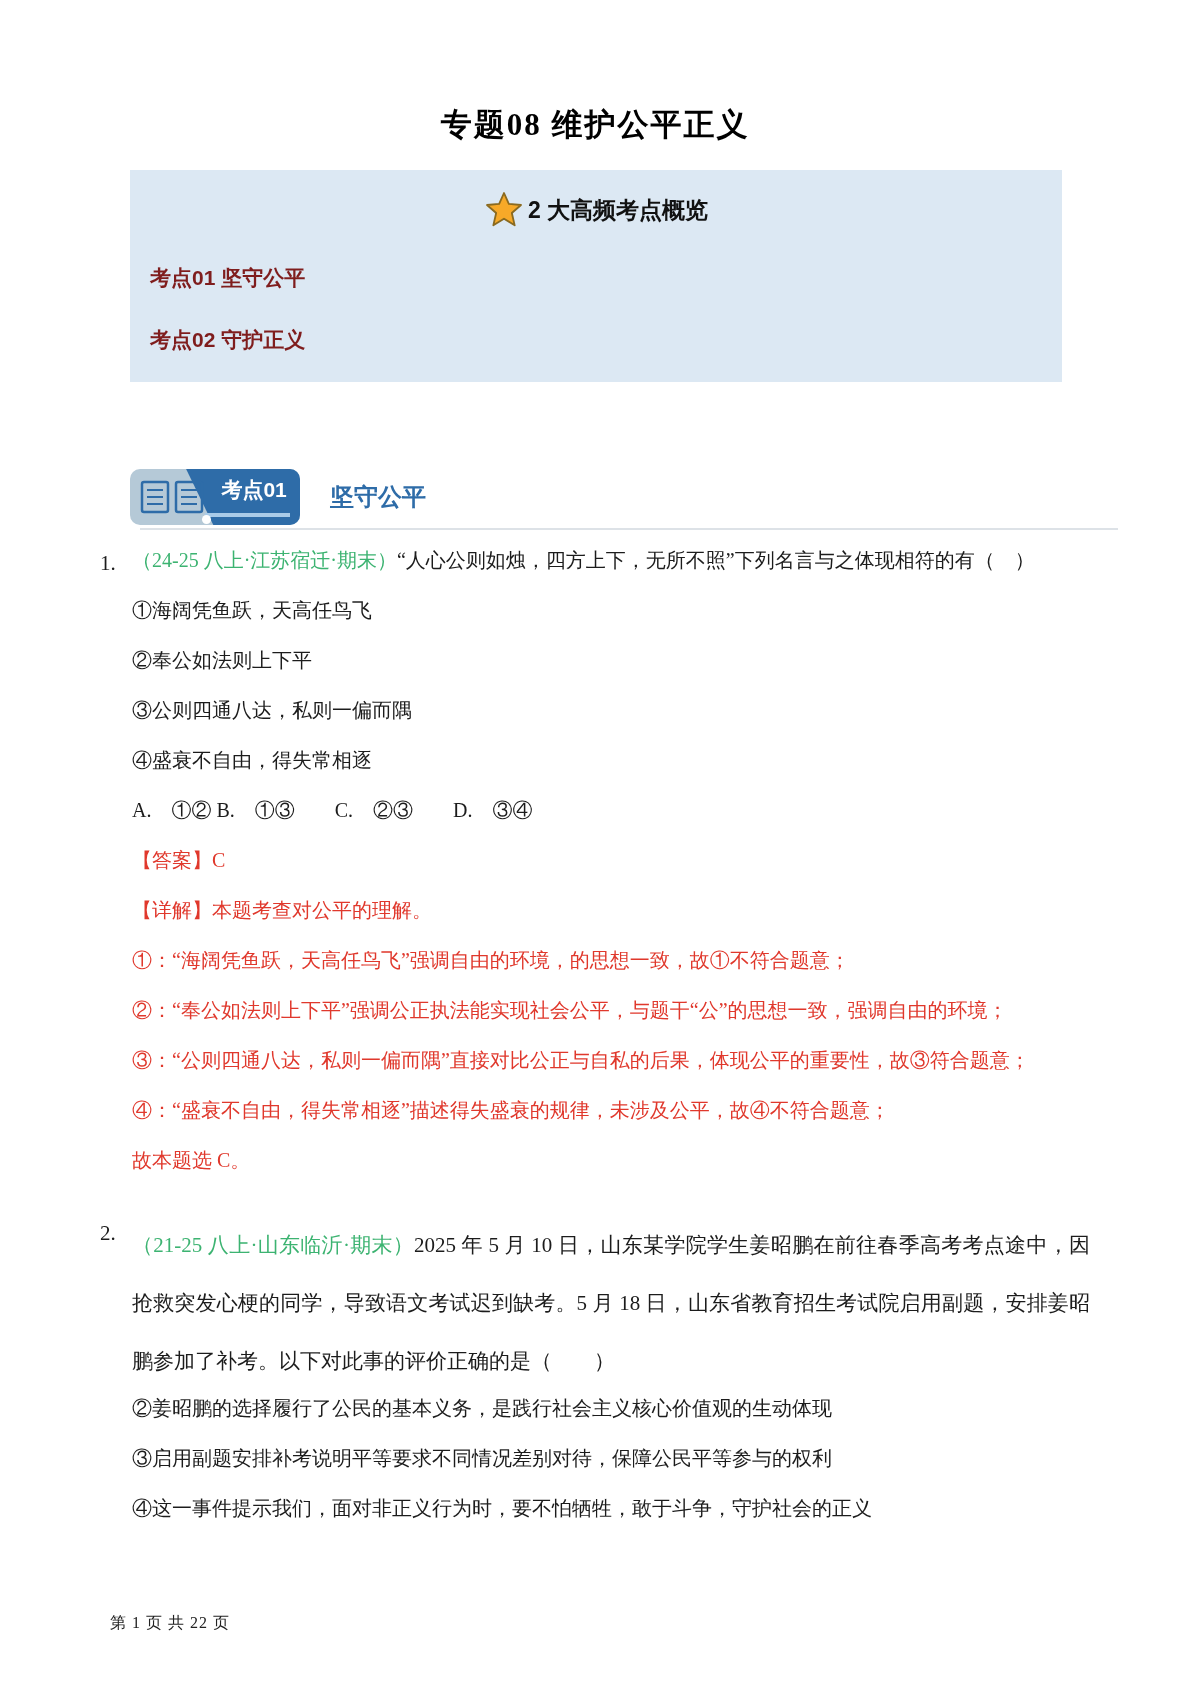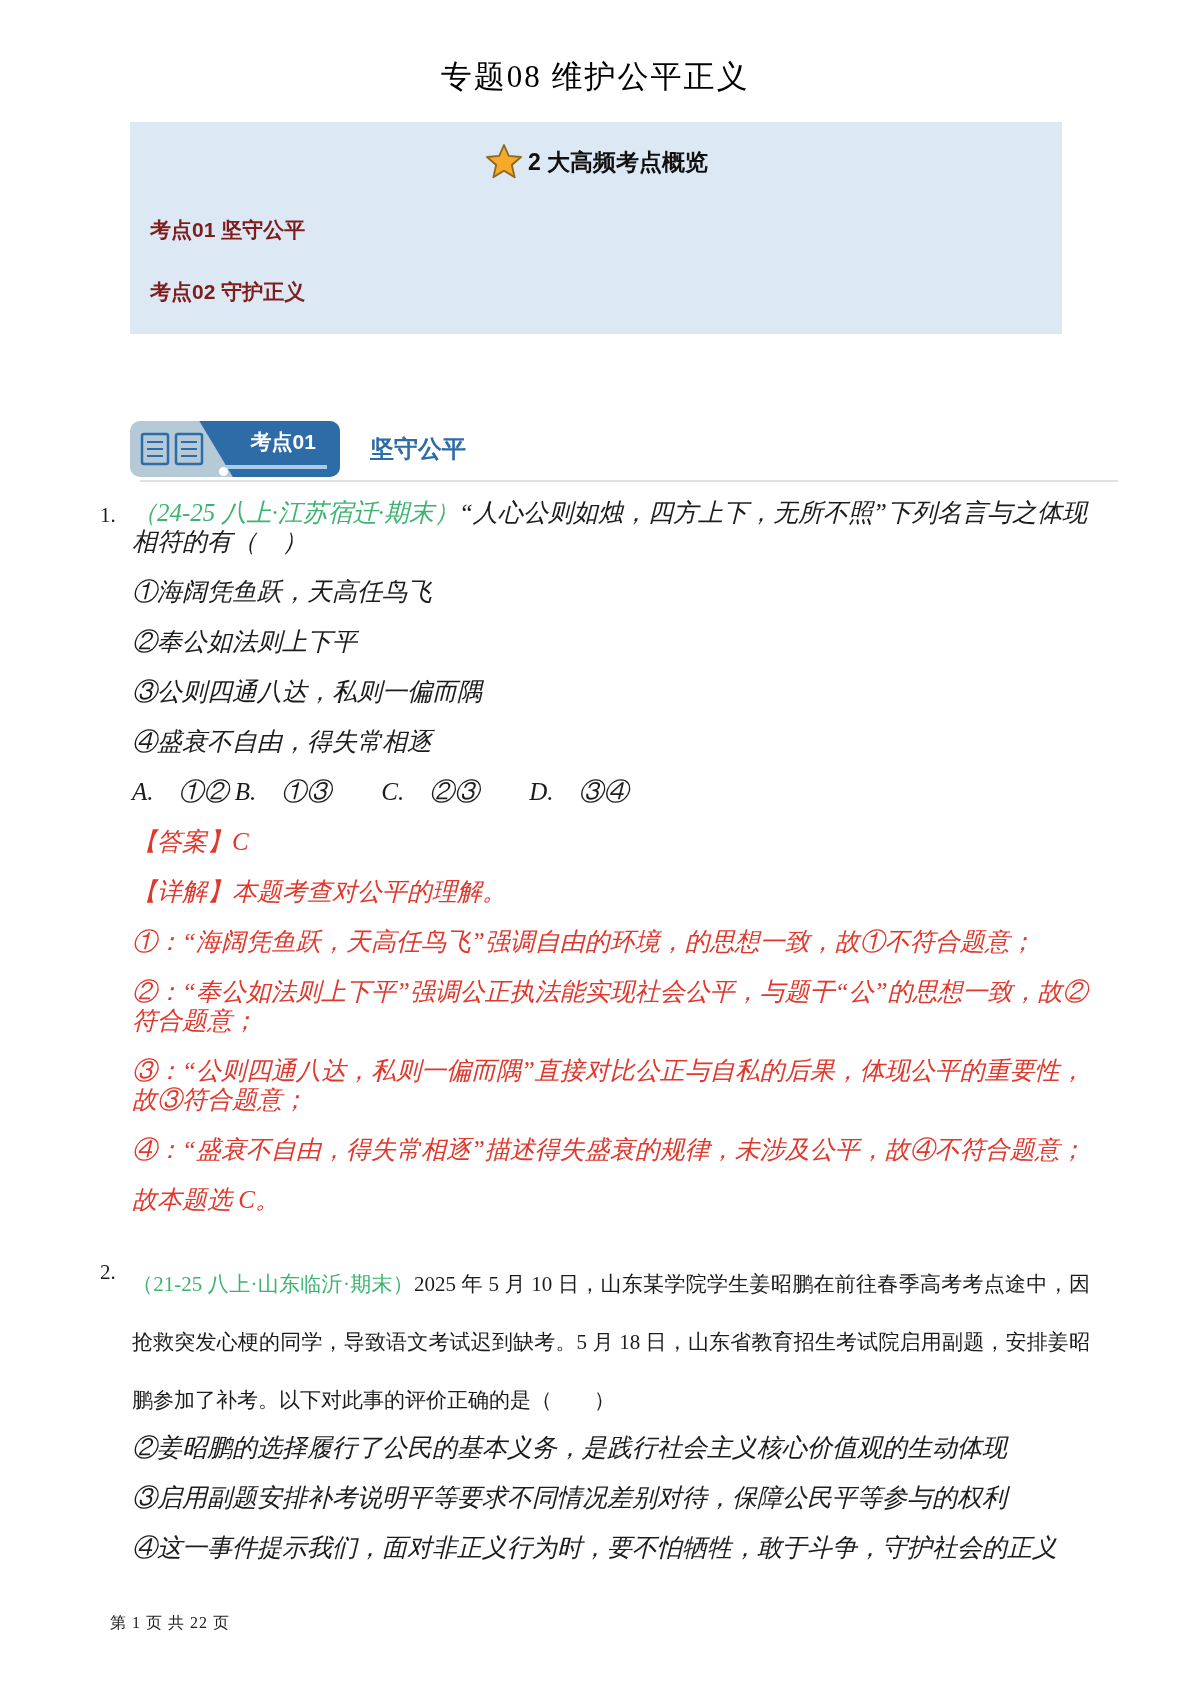--- a/index.html
+++ b/index.html
@@ -12,24 +12,24 @@
     color: #1c1c1c;
   }
   .page {
     position: relative;
     width: 1190px;
     height: 1682px;
     padding: 0 100px;
     overflow: hidden;
   }
   .doc-title {
-    padding-top: 56px;
+    padding-top: 104px;
     text-align: center;
     font-size: 31px;
-    font-weight: normal;
+    font-weight: bold;
     letter-spacing: 2px;
     color: #000;
   }
   
   .overview-box {
     margin: 24px 28px 8px 30px;
     background: #dce8f3;
     padding: 20px 0 28px 0;
     min-height: 175px;
   }
@@ -67,21 +67,21 @@
     content: "";
     position: absolute;
     left: 10px;
     right: -28px;
     bottom: -4px;
     height: 2px;
     background: #dde2e7;
   }
   .topic-badge {
     position: relative;
-    width: 210px;
+    width: 170px;
     height: 56px;
     border-radius: 10px;
     background: #b5c9d7;
     overflow: hidden;
     flex-shrink: 0;
     z-index: 2;
   }
   .topic-badge-blue {
     position: absolute;
     inset: 0;
@@ -133,25 +133,24 @@
   
   .question { margin-top: 20px; display: flex; }
   .q-num {
     width: 32px;
     flex-shrink: 0;
     font-size: 21px;
     padding-top: 5px;
   }
   .q-body { flex: 1; }
   .q-line {
-    font-size: 25px;
+    font-size: 20px;
     line-height: 29px;
     margin-bottom: 21px;
     white-space: pre-wrap;
-    font-style: italic;
   }
   .q-stem-para {
     font-size: 21px;
     line-height: 58px;
     margin-bottom: 4px;
     text-align: justify;
   }
   .q-source { color: #3cb371; }
   .red { color: #e0382c; }
   .footer {
@@ -211,21 +210,21 @@
     <div class="q-body">
       <div class="q-line"><span class="q-source">（24-25 八上·江苏宿迁·期末）</span><span>“人心公则如烛，四方上下，无所不照”下列名言与之体现相符的有（　）</span></div>
       <div class="q-line">①海阔凭鱼跃，天高任鸟飞</div>
       <div class="q-line">②奉公如法则上下平</div>
       <div class="q-line">③公则四通八达，私则一偏而隅</div>
       <div class="q-line">④盛衰不自由，得失常相逐</div>
       <div class="q-line">A.　①② B.　①③　　C.　②③　　D.　③④</div>
       <div class="q-line red"><span>【答案】</span><span>C</span></div>
       <div class="q-line red"><span>【详解】</span><span>本题考查对公平的理解。</span></div>
       <div class="q-line red">①：“海阔凭鱼跃，天高任鸟飞”强调自由的环境，的思想一致，故①不符合题意；</div>
-      <div class="q-line red">②：“奉公如法则上下平”强调公正执法能实现社会公平，与题干“公”的思想一致，故②符合题意；</div>
+      <div class="q-line red">②：“奉公如法则上下平”强调公正执法能实现社会公平，与题干“公”的思想一致，强调自由的环境；</div>
       <div class="q-line red">③：“公则四通八达，私则一偏而隅”直接对比公正与自私的后果，体现公平的重要性，故③符合题意；</div>
       <div class="q-line red">④：“盛衰不自由，得失常相逐”描述得失盛衰的规律，未涉及公平，故④不符合题意；</div>
       <div class="q-line red">故本题选 C。</div>
     </div>
   </div>
 
   <div class="question">
     <div class="q-num">2.</div>
     <div class="q-body">
       <div class="q-stem-para"><span class="q-source">（21-25 八上·山东临沂·期末）</span><span>2025 年 5 月 10 日，山东某学院学生姜昭鹏在前往春季高考考点途中，因抢救突发心梗的同学，导致语文考试迟到缺考。5 月 18 日，山东省教育招生考试院启用副题，安排姜昭鹏参加了补考。以下对此事的评价正确的是（　　）</span></div>

